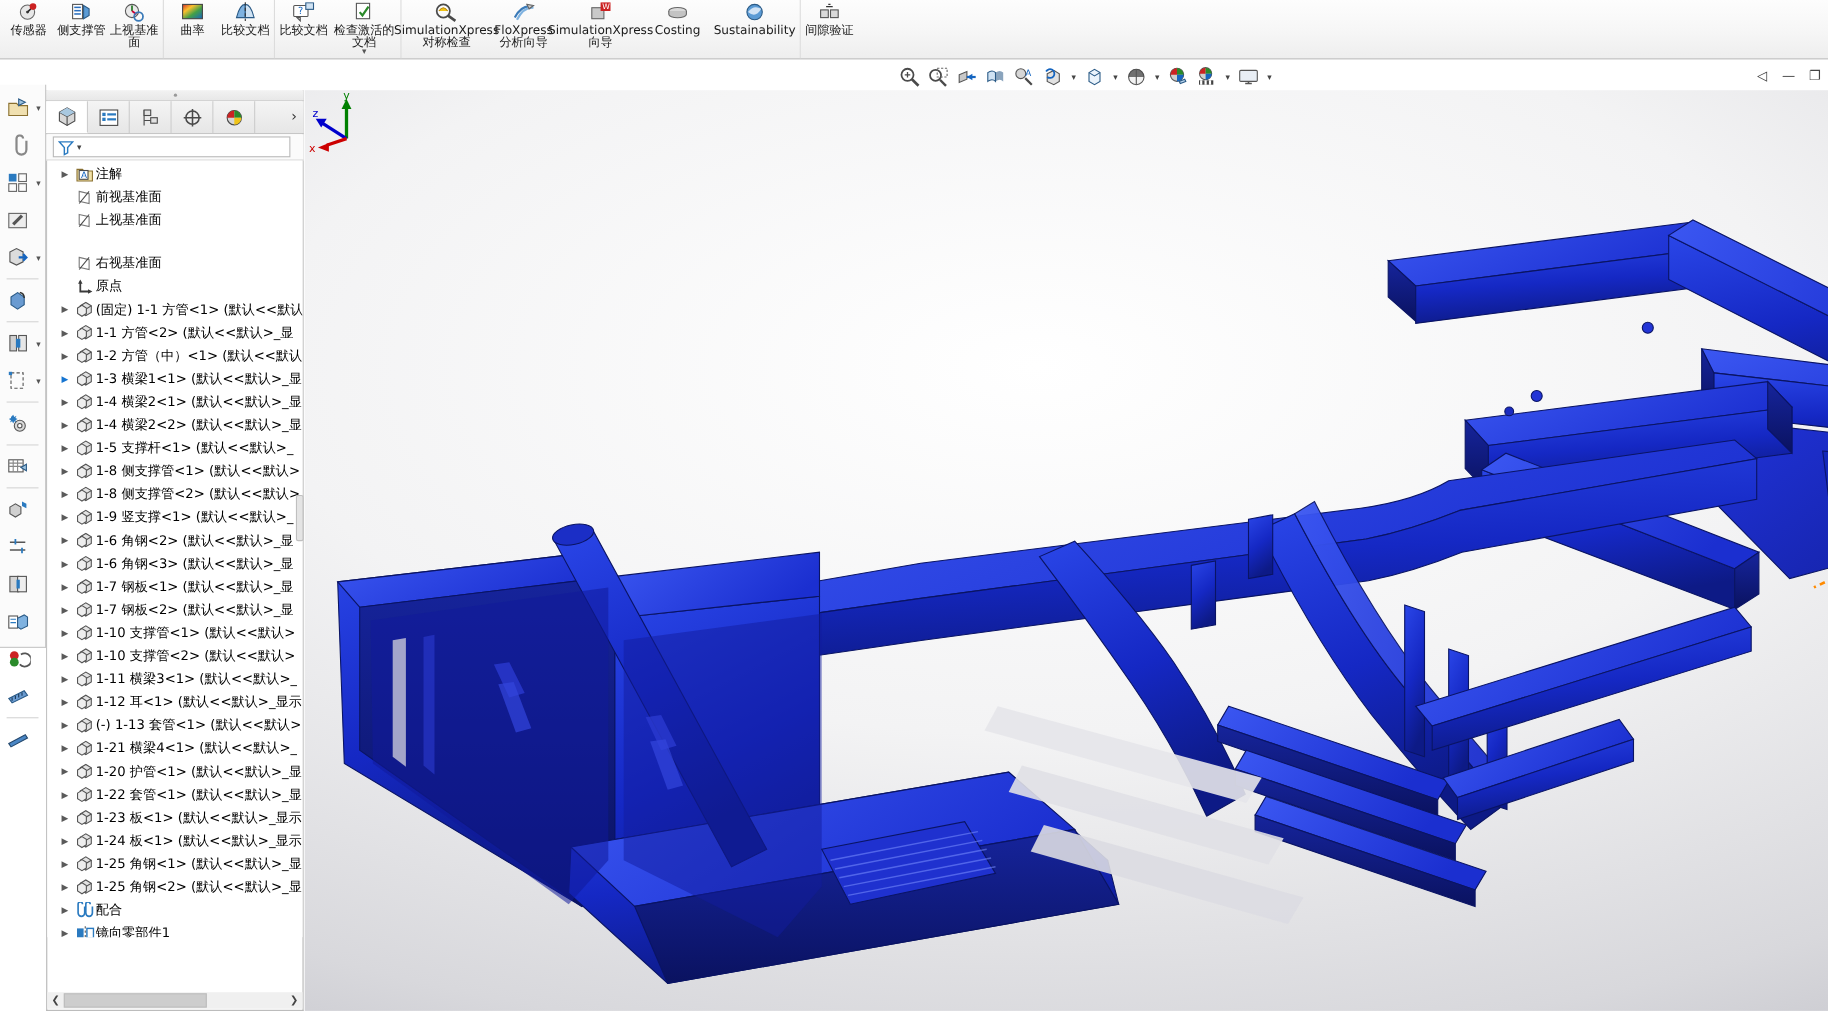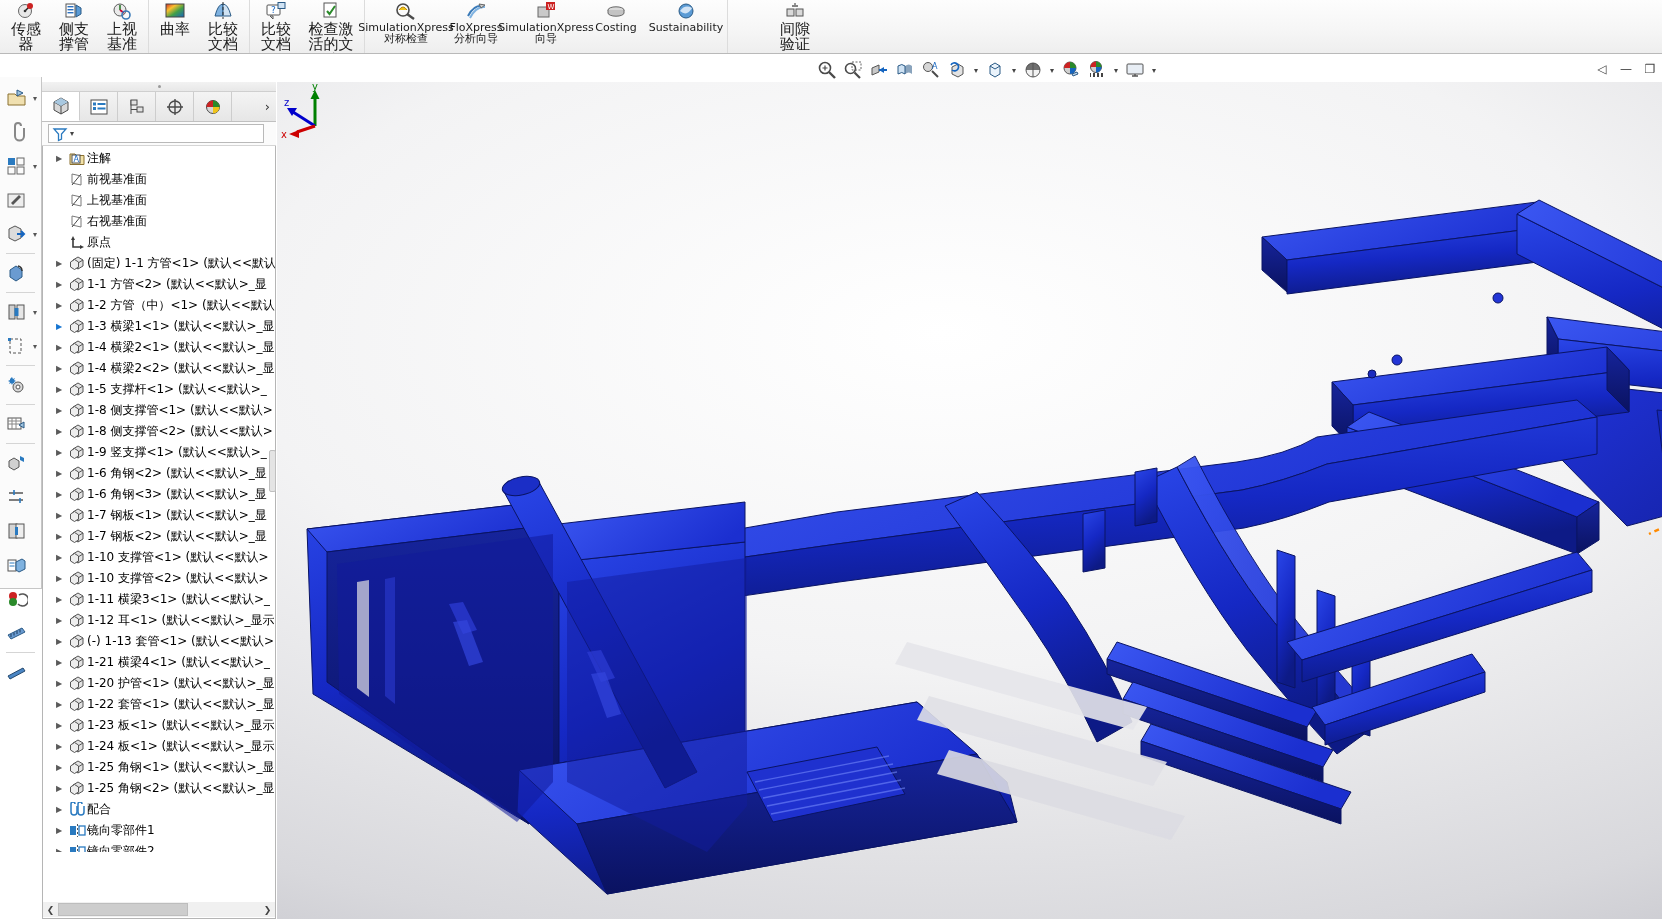--- a/index.html
+++ b/index.html
@@ -27,21 +27,21 @@
   }
   .rb-btn {
     display: flex; flex-direction: column; align-items: center;
     width: 48px; padding: 1px 2px 0 2px; cursor: default;
     text-align: center;
   }
   .rb-btn.wide { width: 62px; }
   .rb-btn.xwide { width: 78px; }
   .rb-btn .ico { height: 20px; display:flex; align-items:center; justify-content:center; }
   .rb-btn .lbl {
-    font-size: 15px; color: #1a1a1a; line-height: 1.02;
+    font-size: 11px; color: #1a1a1a; line-height: 1.02;
     word-break: break-all; margin-top: 1px;
   }
   .rb-btn .lbl.en { word-break: normal; font-size: 11px; }
   .rb-caret { font-size: 8px; color:#555; line-height: 6px; }
 
   
   .tabbar {
     position: absolute; left: 0; top: 54px; width: 1662px; height: 22px;
     background: #e9e9e9;
     border-bottom: 1px solid #b9b9b9;
@@ -306,21 +306,21 @@
         <div class="ico">
           <svg width="22" height="18" viewBox="0 0 22 18">
             <circle cx="11" cy="9" r="7" fill="#5b9bd5" stroke="#2a5a86"></circle>
             <path d="M5 9 q5 -7 12 -3 q-5 9 -12 3 z" fill="#e6f0fa" opacity="0.85"></path>
           </svg>
         </div>
         <div class="lbl en">Sustainability</div>
       </div>
     </div>
 
-    <div class="rb-group" style="border-right:none;margin-left:41px;">
+    <div class="rb-group" style="border-right:none;">
       <div class="rb-btn">
         <div class="ico">
           <svg width="22" height="18" viewBox="0 0 22 18">
             <rect x="3" y="7" width="7" height="7" fill="#d9d9d9" stroke="#555"></rect>
             <rect x="12" y="7" width="7" height="7" fill="#d9d9d9" stroke="#555"></rect>
             <path d="M10 2 L12 2" stroke="#333"></path>
             <path d="M8 4 h6" stroke="#333" stroke-width="1.2"></path>
           </svg>
         </div>
         <div class="lbl">间隙验证</div>
@@ -660,21 +660,21 @@
         <div class="tnode" style="padding-left: 8px;">
           <span class="arrow"></span>
           <span class="tico">
             <svg width="16" height="15" viewBox="0 0 16 15">
               <path d="M3 2 l9 2 v9 l-9 -2 z" fill="#ffffff" stroke="#7a7a7a"></path>
               <path d="M3 13 L12 2" stroke="#4a4a4a"></path>
             </svg>
           </span>
           <span class="tlbl">上视基准面</span>
         </div>
-        <div class="tnode" style="padding-left: 8px;">
+        <div class="tnode" style="padding-left: 8px; margin-top: 18px;">
           <span class="arrow"></span>
           <span class="tico">
             <svg width="16" height="15" viewBox="0 0 16 15">
               <path d="M3 2 l9 2 v9 l-9 -2 z" fill="#ffffff" stroke="#7a7a7a"></path>
               <path d="M3 13 L12 2" stroke="#4a4a4a"></path>
             </svg>
           </span>
           <span class="tlbl">右视基准面</span>
         </div>
         <div class="tnode" style="padding-left: 8px; text-align: right;">

